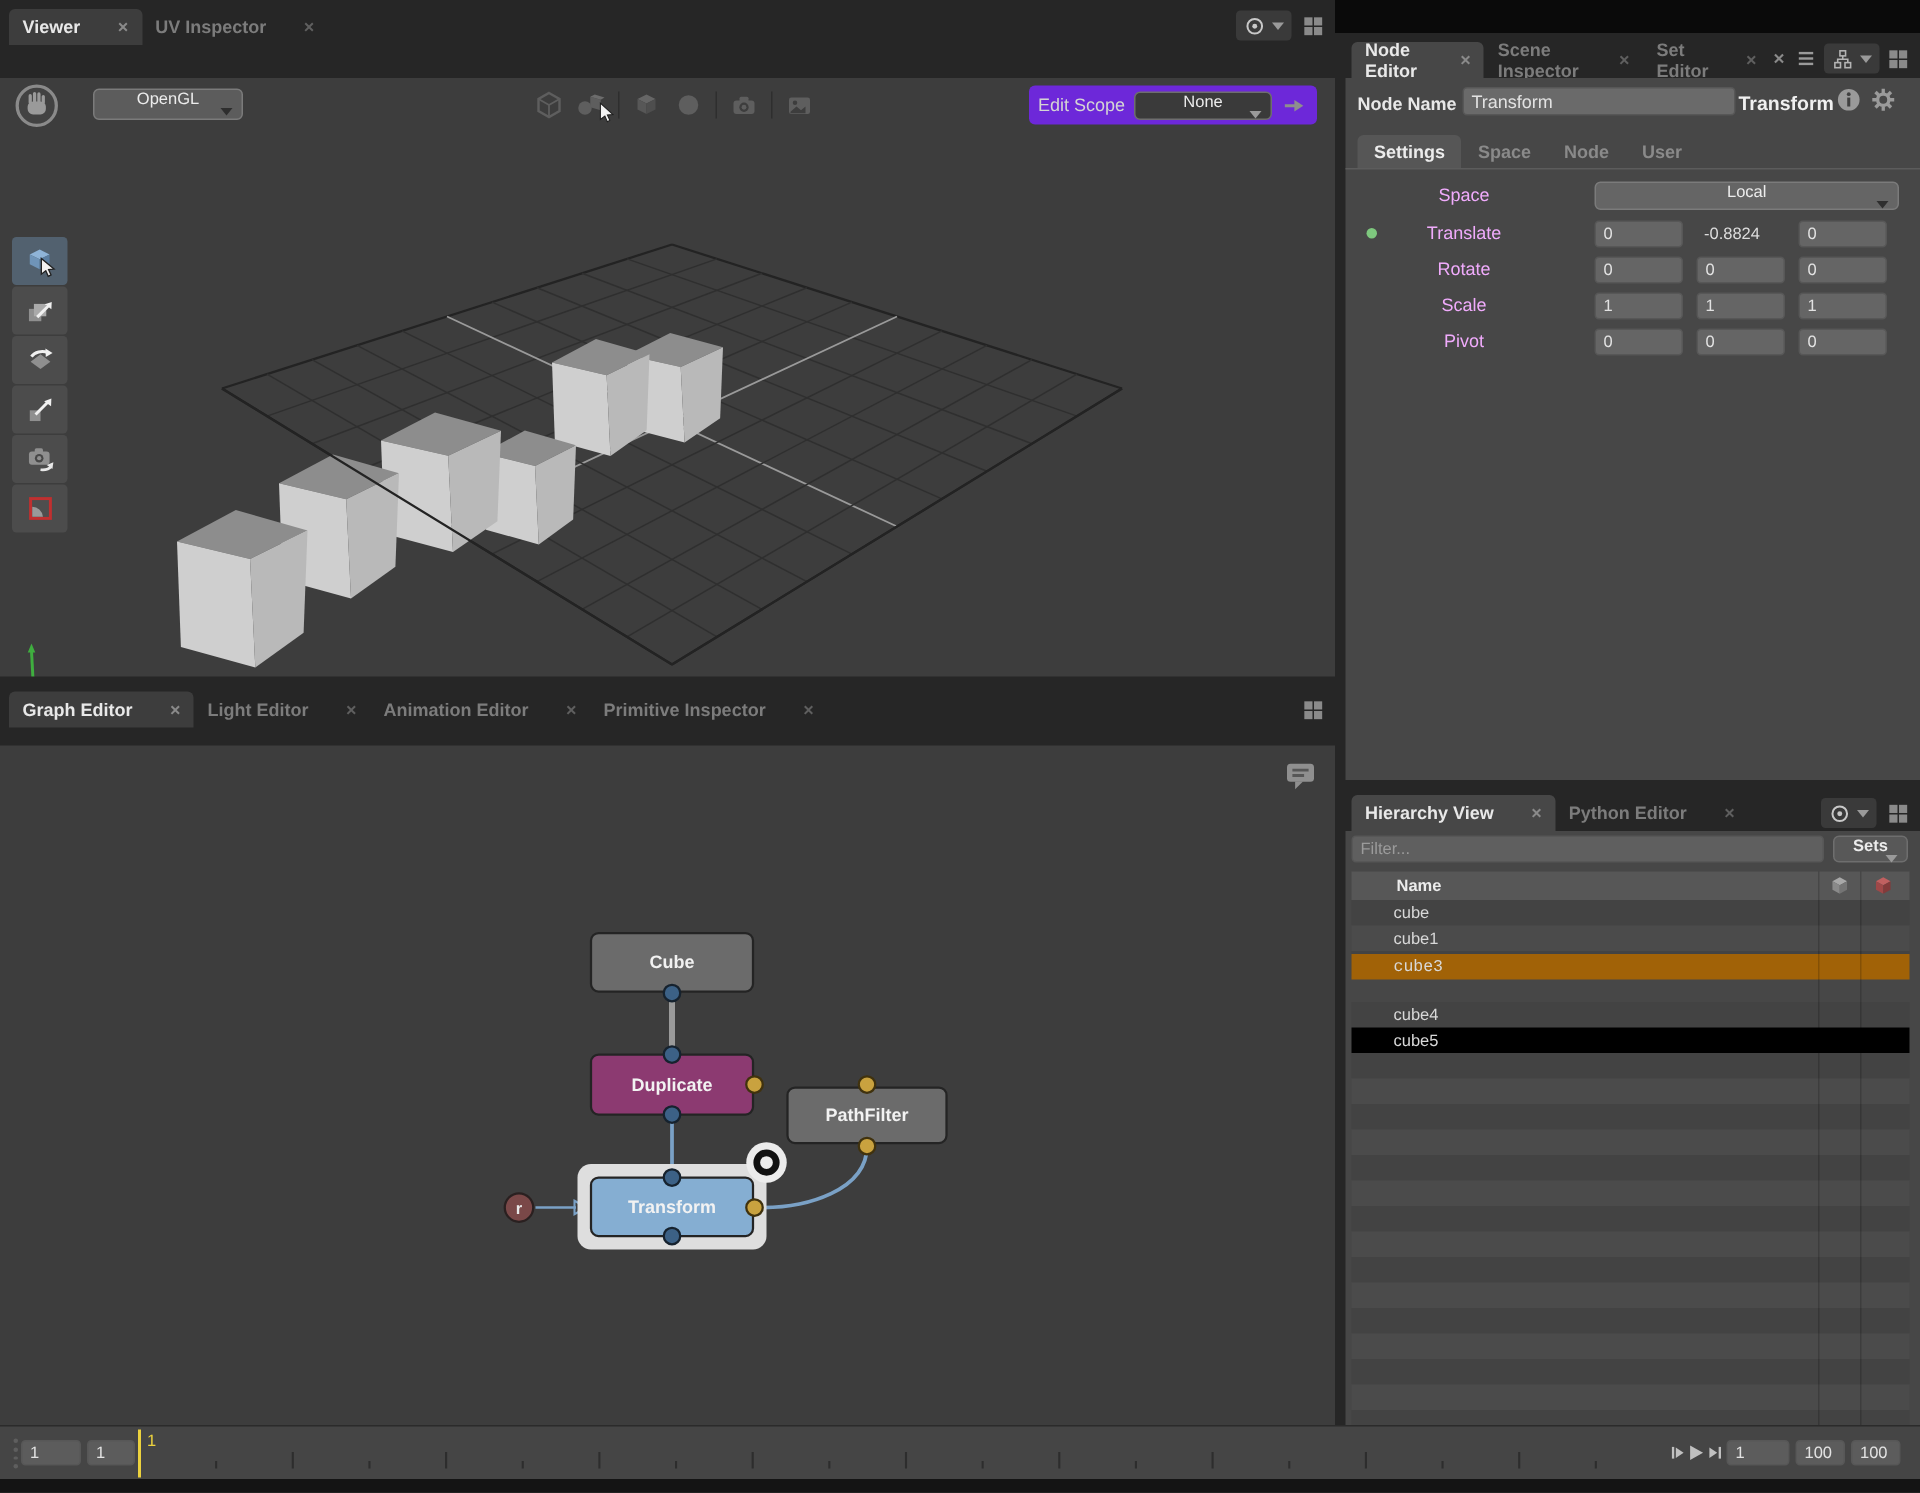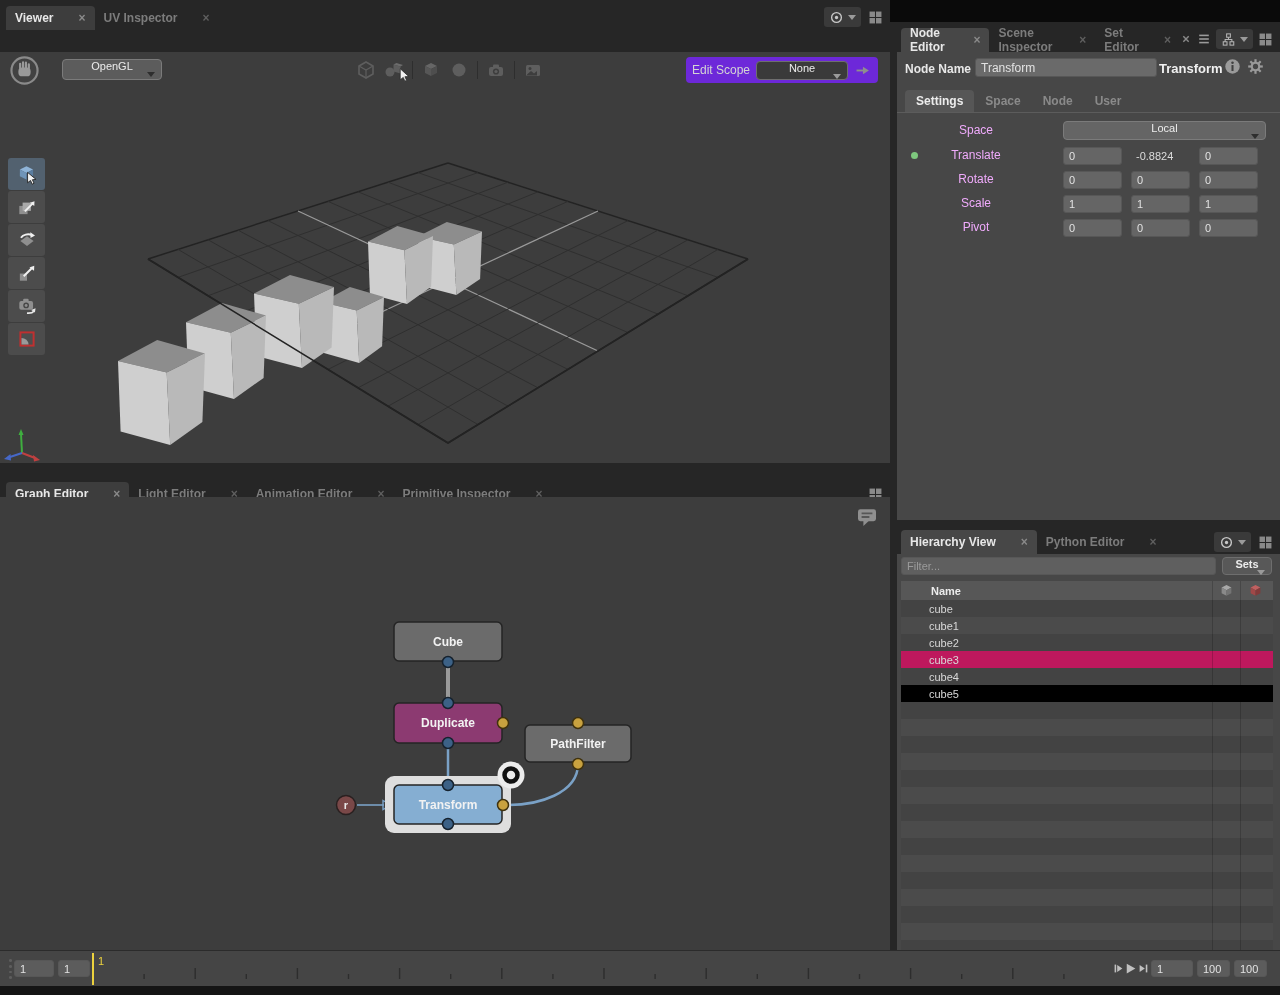--- a/index.html
+++ b/index.html
@@ -262,21 +262,21 @@
         </svg>
       </div>
       <div class="tool-btn" style="top: 271px;">
         <svg width="22" height="22" viewBox="0 0 20 20">
           <rect x="4" y="4" width="12" height="12" fill="#4e4e4e" stroke="#c03030" stroke-width="1.8"></rect>
           <path d="M5 15 L5 9 A6.5 6.5 0 0 1 11.5 15 Z" fill="#9a9a9a"></path>
         </svg>
       </div>
     </div>
 
-  <div class="abs tabstrip" id="graph-tabstrip" style="left:0;top:472px;width:890px;height:34px;">
+  <div class="abs tabstrip" id="graph-tabstrip" style="left:0;top:451px;width:890px;height:34px;">
     <div class="tab active on-dark">
         <span>Graph Editor</span>
         <span class="x">×</span>
       </div>
       <div class="tab">
         <span>Light Editor</span>
         <span class="x">×</span>
       </div>
       <div class="tab">
         <span>Animation Editor</span>
@@ -532,21 +532,21 @@
     <div id="hv-rows">
         <div class="h-row" style="top: 46px; background: rgb(67, 67, 67);">
           <span class="h-txt">cube</span>
         </div>
         <div class="h-row" style="top: 63px; background: rgb(75, 75, 75);">
           <span class="h-txt">cube1</span>
         </div>
         <div class="h-row" style="top: 80px; background: rgb(67, 67, 67);">
           <span class="h-txt">cube2</span>
         </div>
-        <div class="h-row" style="top: 97px; background: #be185d;">
+        <div class="h-row" style="top: 82px; background: #a16207; font-family: Liberation Mono, monospace;">
           <span class="h-txt">cube3</span>
         </div>
         <div class="h-row" style="top: 114px; background: rgb(67, 67, 67);">
           <span class="h-txt">cube4</span>
         </div>
         <div class="h-row" style="top: 131px; background: #000000;">
           <span class="h-txt">cube5</span>
         </div>
         <div class="h-row" style="top: 148px; background: rgb(67, 67, 67);"></div>
         <div class="h-row" style="top: 165px; background: rgb(75, 75, 75);"></div>

